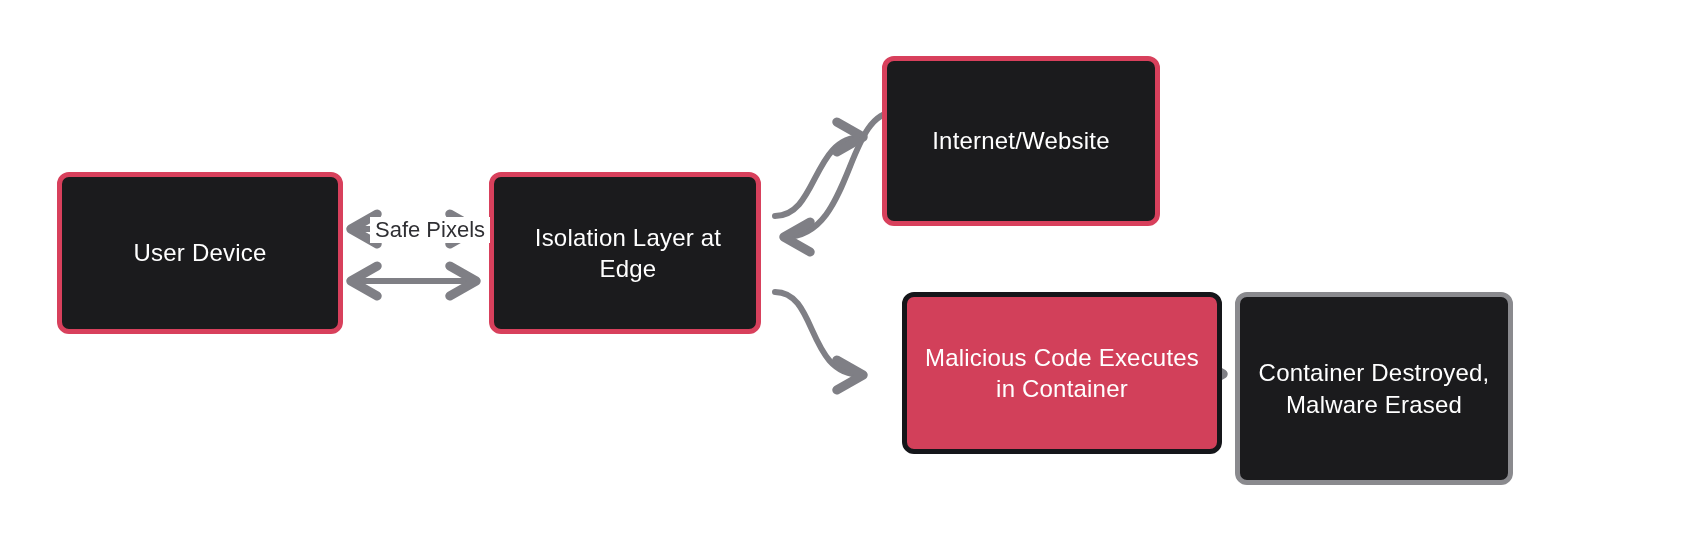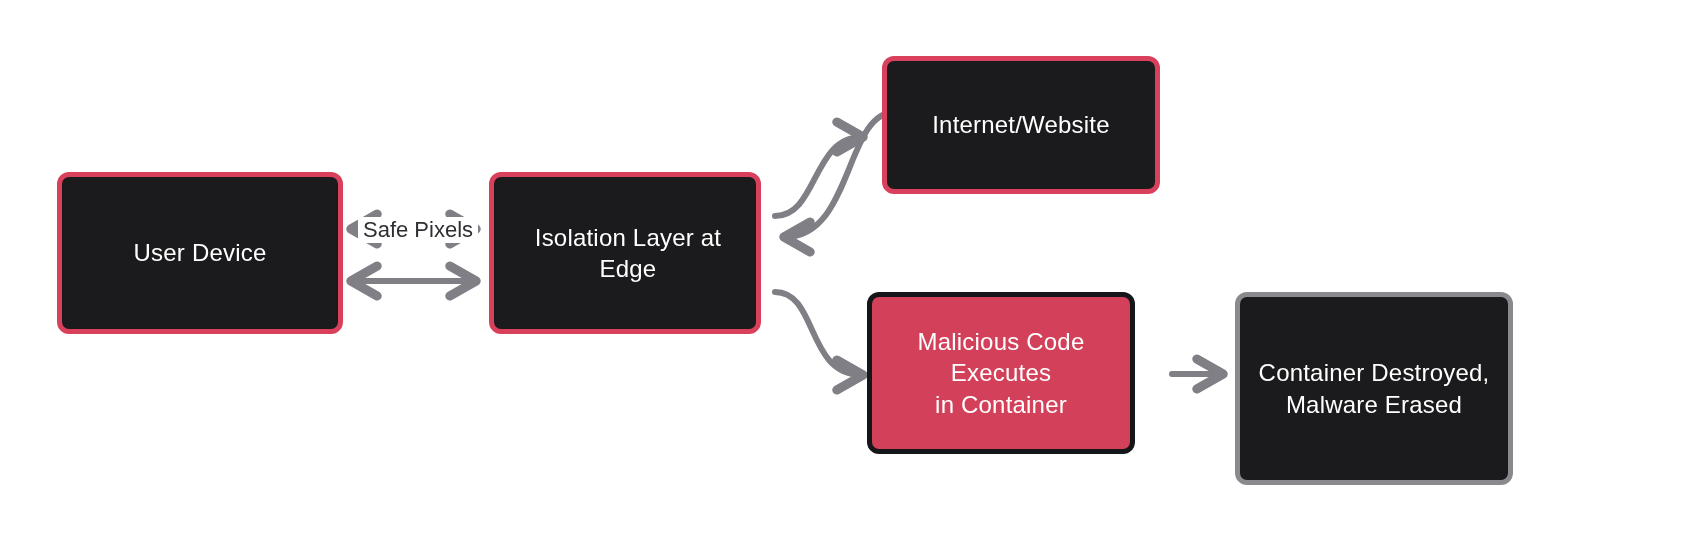--- a/index.html
+++ b/index.html
@@ -61,20 +61,21 @@
   }
 
   .edge-label {
     position: absolute;
     font-size: 22px;
     color: #2f2f33;
     background: #ffffff;
     padding: 0 5px;
     white-space: nowrap;
     z-index: 4;
+    margin-left: 12px;
   }
 </style>
 </head>
 <body>
 
 <div id="canvas">
 
   <svg id="edges" viewBox="0 0 1702 548" xmlns="http://www.w3.org/2000/svg">
     <defs>
       <marker id="arrowhead" markerWidth="7" markerHeight="7" refX="5.2" refY="3.5" orient="auto" markerUnits="strokeWidth">
@@ -113,25 +114,25 @@
   <div class="edge-label" style="left: 358px; top: 217px;">Safe Pixels</div>
 
   <div class="node node-dark-red" style="left: 57px; top: 172px; width: 286px; height: 162px;">
     <span class="node-label">User Device</span>
   </div>
 
   <div class="node node-dark-red" style="left: 489px; top: 172px; width: 272px; height: 162px; padding-left: 20px;">
     <span class="node-label">Isolation Layer at Edge</span>
   </div>
 
-  <div class="node node-dark-red" style="left: 882px; top: 56px; width: 278px; height: 138px;">
+  <div class="node node-dark-red" style="left: 882px; top: 56px; width: 278px; height: 170px;">
     <span class="node-label">Internet/Website</span>
   </div>
 
-  <div class="node node-red-fill" style="left: 867px; top: 292px; width: 268px; height: 162px;">
+  <div class="node node-red-fill" style="left: 902px; top: 292px; width: 320px; height: 162px;">
     <span class="node-label">Malicious Code Executes
 in Container</span>
   </div>
 
   <div class="node node-dark-gray" style="left: 1235px; top: 292px; width: 278px; height: 193px;">
     <span class="node-label">Container Destroyed,
 Malware Erased</span>
   </div>
 
 </div>

